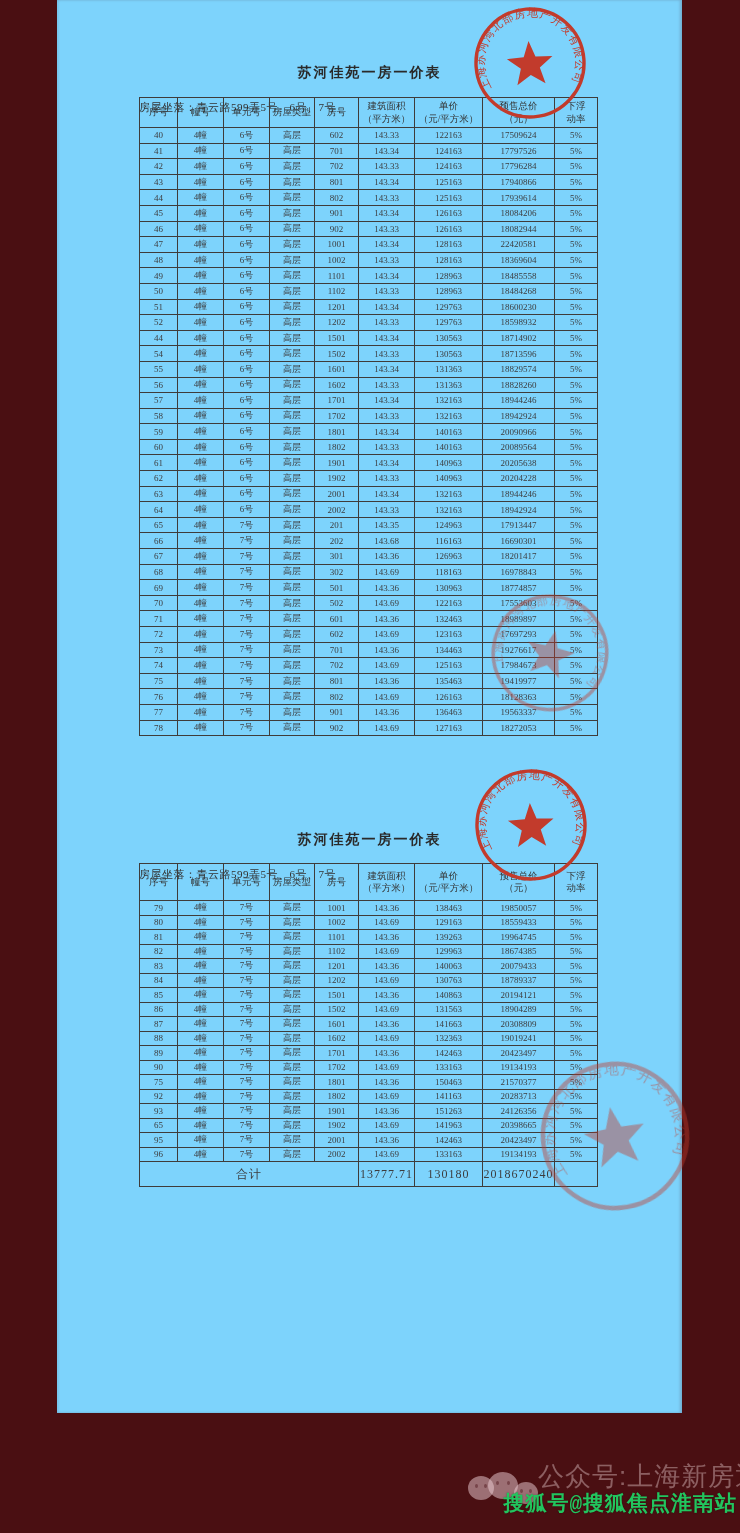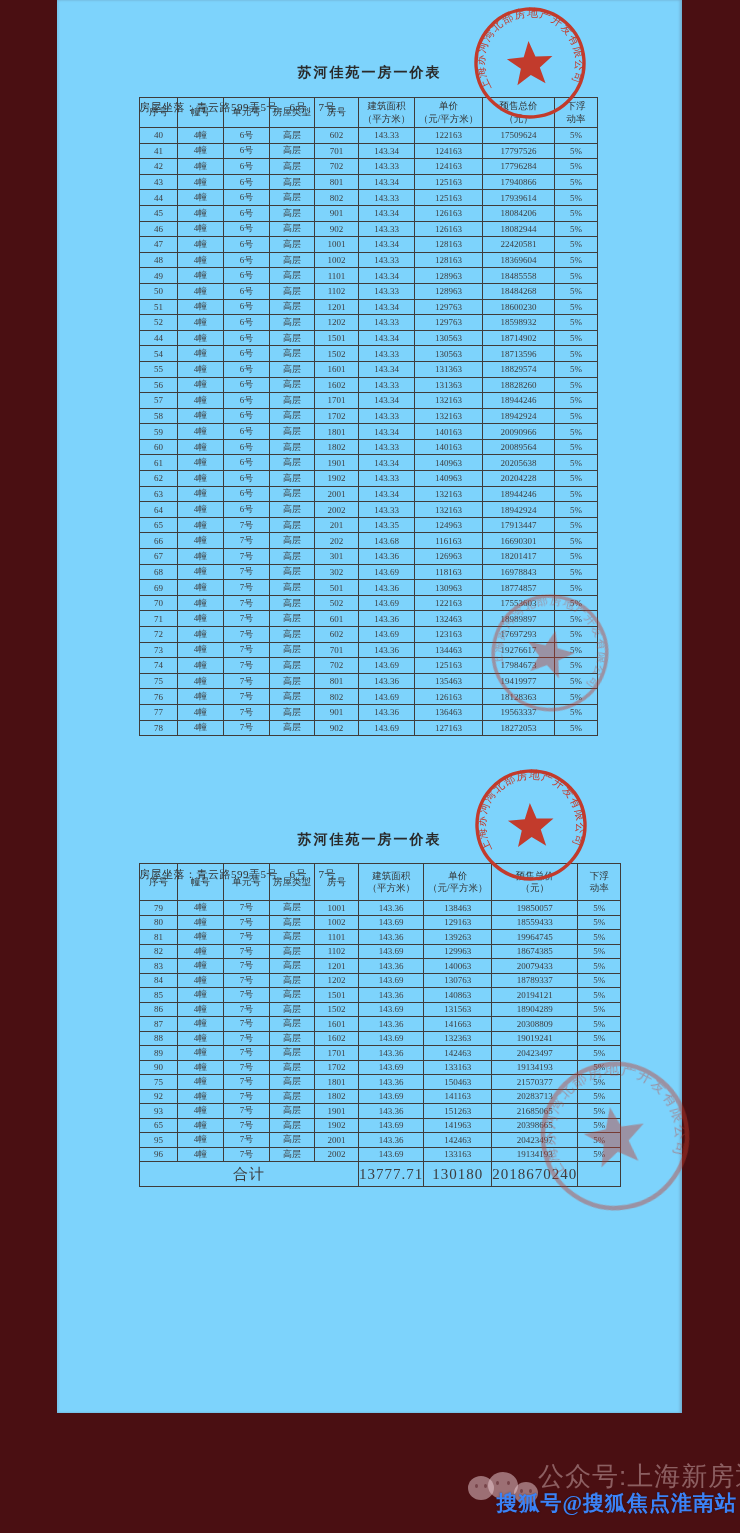--- a/index.html
+++ b/index.html
@@ -31,29 +31,29 @@
     border:1px solid #3f3c3a;text-align:center;vertical-align:middle;
     color:#3c3c3e;padding:0;overflow:hidden;
   }
   table.price th{
     font-size:9.5px;font-weight:normal;white-space:pre-line;line-height:1.3;color:#333;
   }
   #table1 th{height:29px;}
   #table1 td{height:14.6px;font-size:9px;}
   #table2 th{height:36px;}
   #table2 td{height:13.5px;font-size:9px;}
-  #table2 tr.total-row td{height:24px;font-size:15px;letter-spacing:1px;}
+  #table2 tr.total-row td{height:24px;font-size:12px;letter-spacing:1px;}
   
   .stamp{position:absolute;z-index:6;pointer-events:none;}
   .stamp-faint{opacity:.42;filter:blur(.4px);}
   
   .footer-credit{
     position:absolute;right:3px;top:1489px;z-index:9;
-    font-family:Liberation Serif, serif;
-    font-size:21px;font-weight:bold;color:#3b82f6;
+    font-family:Liberation Mono, monospace;
+    font-size:21px;font-weight:bold;color:#22c55e;
     text-shadow:0 0 2px rgba(0,0,0,.35);letter-spacing:1px;
   }
   .footer-watermark{
     position:absolute;left:538px;top:1459px;z-index:8;
     font-family:"Liberation Sans", sans-serif;
     font-size:26px;color:rgba(240,214,218,.40);letter-spacing:1px;white-space:nowrap;
   }
   .wx-icons{position:absolute;left:468px;top:1472px;z-index:8;}
   .wx{position:absolute;border-radius:50%;background:rgba(238,208,214,.50);}
   .wx::before,.wx::after{
@@ -743,21 +743,21 @@
           <td>5%</td>
         </tr>
         <tr>
           <td>93</td>
           <td>4幢</td>
           <td>7号</td>
           <td>高层</td>
           <td>1901</td>
           <td>143.36</td>
           <td>151263</td>
-          <td>21685065</td>
+          <td>24126356</td>
           <td>5%</td>
         </tr>
         <tr>
           <td>65</td>
           <td>4幢</td>
           <td>7号</td>
           <td>高层</td>
           <td>1902</td>
           <td>143.69</td>
           <td>141963</td>

